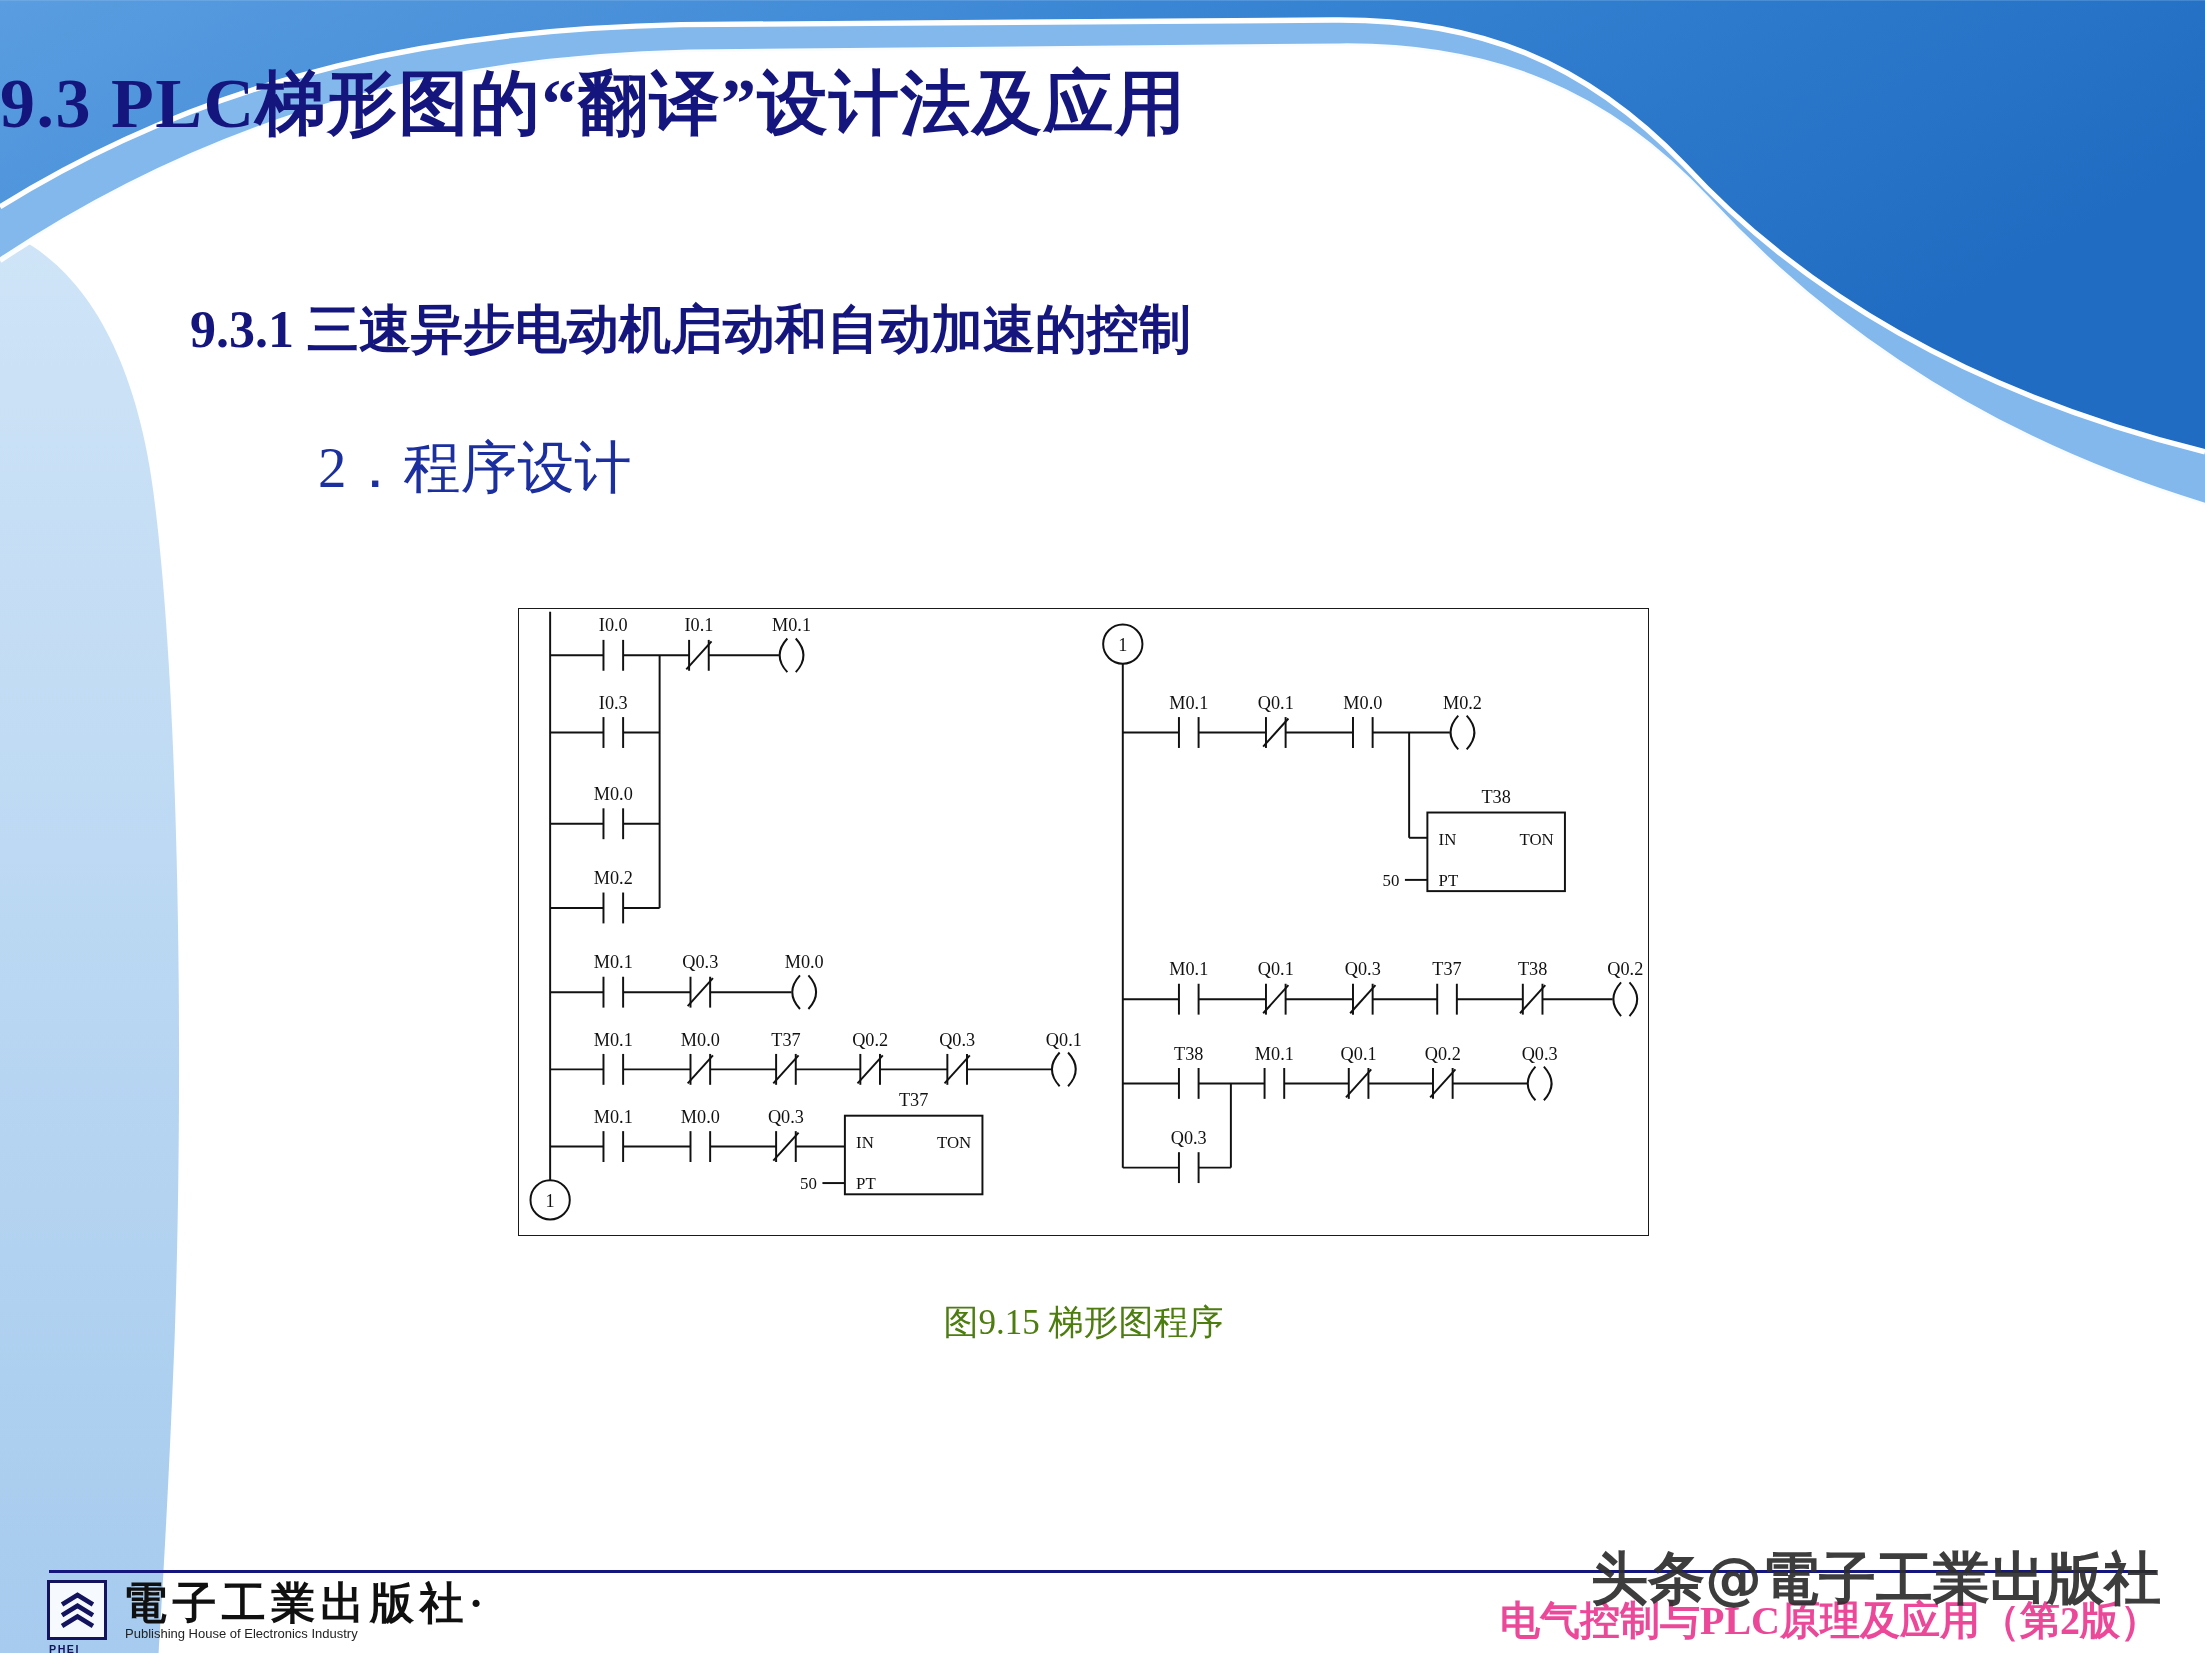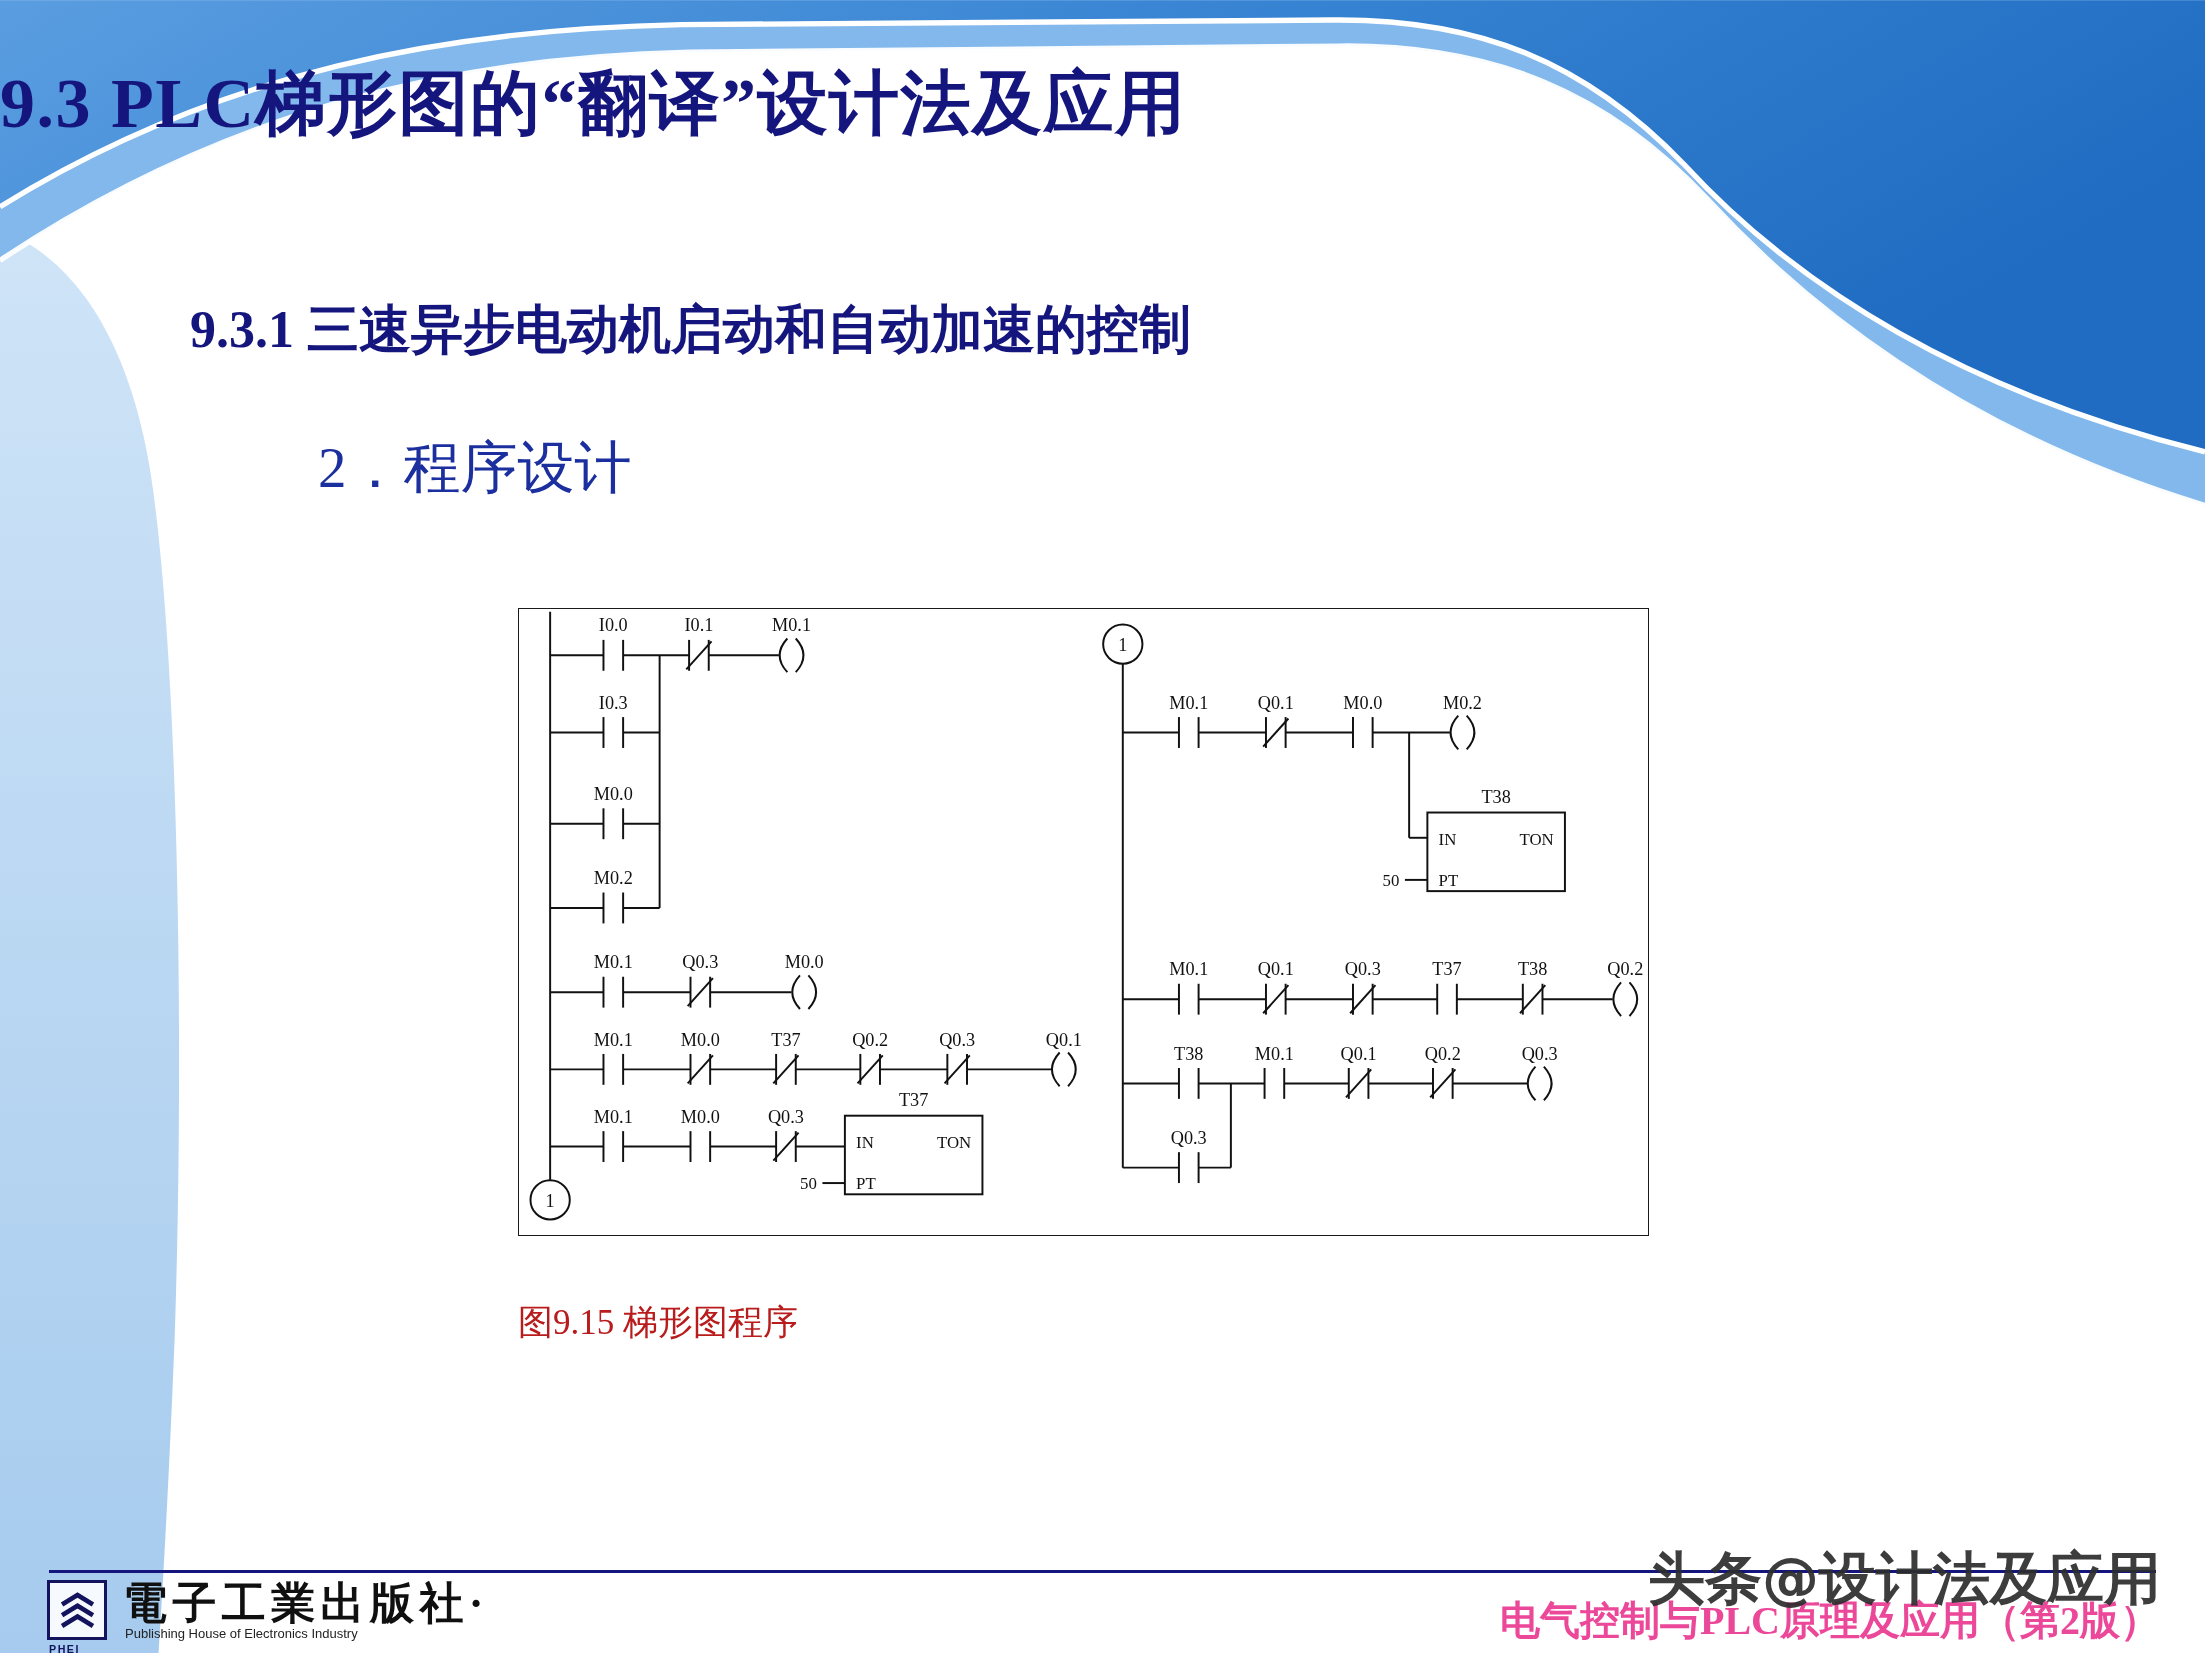--- a/index.html
+++ b/index.html
@@ -15,22 +15,22 @@
   .subsection{position:absolute;left:318px;top:430px;font-size:57px;color:#1c2f9e;z-index:2}
 
   .figure{position:absolute;left:518px;top:608px;width:1131px;height:628px;
           background:#fff;border:1.5px solid #1a1a1a;z-index:2}
   .figure svg{width:100%;height:100%;display:block}
   .figure line,.figure rect,.figure circle,.figure path{stroke:#111;fill:none;stroke-width:1.4px}
   .figure text{stroke:none;fill:#111;font-family:"Liberation Serif","DejaVu Serif",serif}
   .figure text.lbl{font-size:13px}
   .figure text.boxt{font-size:12px}
 
-  .caption{position:absolute;left:518px;top:1299px;width:1131px;
-           font-size:35px;color:#b91c1c;z-index:2}
+  .caption{position:absolute;left:518px;top:1299px;width:1131px;text-align:center;
+           font-size:35px;color:#4d7c0f;z-index:2}
 
   .footer-line{position:absolute;left:49px;top:1570px;width:2107px;height:3.1px;background:#15157e;z-index:2}
 
   .logo-box{position:absolute;left:47px;top:1580px;width:60px;height:60px;border:3.1px solid #13135e;
             background:#f6faff;z-index:3;display:flex;align-items:center;justify-content:center}
   .phei{position:absolute;left:49px;top:1643px;font-size:10.7px;font-weight:bold;color:#13135e;
         font-family:"Liberation Sans",sans-serif;z-index:3;letter-spacing:1.5px}
   .pub-cn{position:absolute;left:123px;top:1574px;font-size:44px;font-weight:bold;color:#101010;
           letter-spacing:5.4px;z-index:3}
   .pub-en{position:absolute;left:125px;top:1626px;font-size:13px;color:#222;
@@ -336,14 +336,14 @@
     <path d="M12,26 L35,12 L58,26" fill="none" stroke="#13135e" stroke-width="7"></path>
     <path d="M12,42 L35,28 L58,42" fill="none" stroke="#13135e" stroke-width="7"></path>
     <path d="M12,58 L35,44 L58,58" fill="none" stroke="#13135e" stroke-width="7"></path>
   </svg>
 </div>
 <div class="phei">PHEI</div>
 <div class="pub-cn">電子工業出版社·</div>
 <div class="pub-en">Publishing House of Electronics Industry</div>
 
 <div class="book-title">电气控制与PLC原理及应用（第2版）</div>
-<div class="watermark">头条@设计法及应用</div>
+<div class="watermark">头条@電子工業出版社</div>
 
 
 </body></html>

